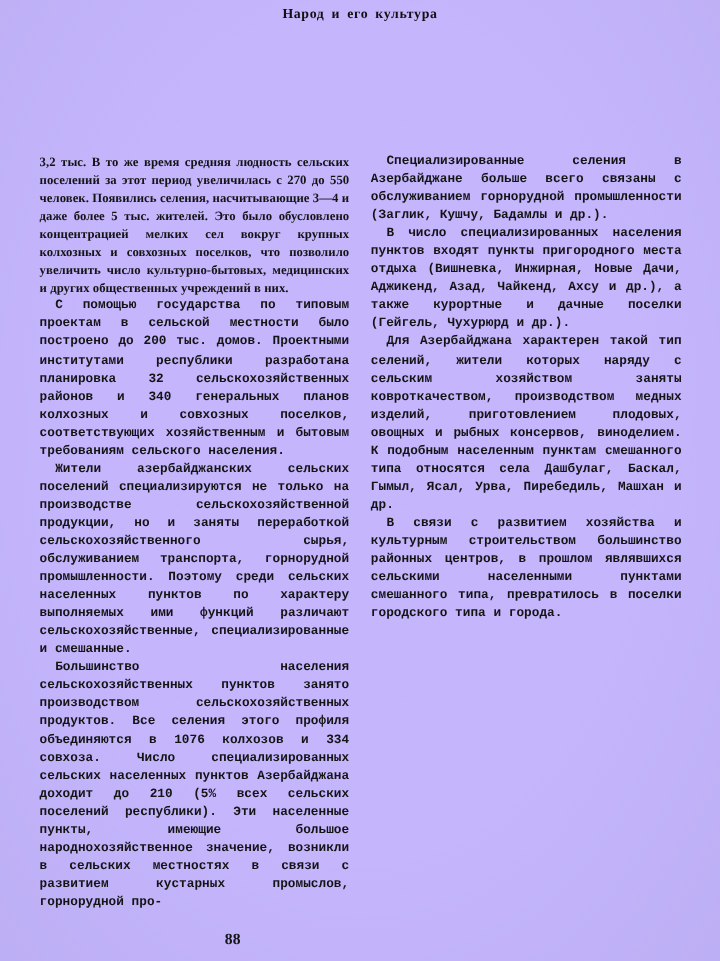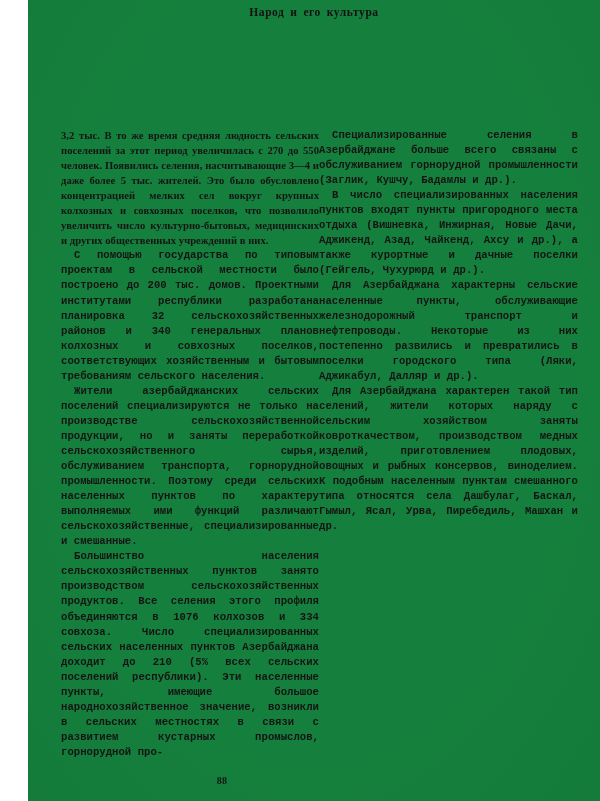--- a/index.html
+++ b/index.html
@@ -15,22 +15,21 @@
     overflow: hidden;
     font-family: "Liberation Serif", "DejaVu Serif", serif;
     color: #141414;
     -webkit-font-smoothing: antialiased;
   }
 
   
   #page {
     position: absolute;
     inset: 0;
-    background: #15803d;
-    margin-left: 28px;
+    background: #c4b5fd;
   }
 
   
   #page::before {
     content: "";
     position: absolute;
     inset: 0;
     background:
       radial-gradient(ellipse at 50% 45%, rgba(255,255,255,0) 55%, rgba(0,0,0,0.035) 100%);
     pointer-events: none;
@@ -50,20 +49,22 @@
     color: #111;
   }
 
   
   .columns {
     position: absolute;
     top: 128px;
     left: 33px;
     width: 535px;
     display: flex;
+    gap: 18px;
+    justify-content: flex-end;
   }
   .col {
     width: 258px;
     font-size: 10.6px;
     line-height: 15.05px;
     text-align: justify;
     text-justify: inter-word;
     hyphens: manual;
     font-weight: 700;
     letter-spacing: 0.03px;
@@ -83,21 +84,21 @@
     text-align-last: left;
   }
 
   
   .folio {
     position: absolute;
     top: 775px;
     left: 176px;
     width: 36px;
     text-align: center;
-    font-size: 10px;
+    font-size: 13px;
     font-weight: 700;
     letter-spacing: 0.3px;
   }
 
   
   .speckle {
     position: absolute;
     inset: 0;
     pointer-events: none;
     opacity: .5;
@@ -121,22 +122,22 @@
     <div class="col left">
       <p>3,2 тыс. В то же время средняя людность сельских поселений за этот период увеличилась с 270 до 550 человек. Появились селения, насчитывающие 3—4 и даже более 5 тыс. жителей. Это было обусловлено концентрацией мелких сел вокруг крупных колхозных и совхозных поселков, что позволило увеличить число культурно-бытовых, медицинских и других общественных учреждений в них.</p>
       <p class="ind">С помощью государства по типовым проектам в сельской местности было построено до 200 тыс. домов. Проектными институтами республики разработана планировка 32 сельскохозяйственных районов и 340 генеральных планов колхозных и совхозных поселков, соответствующих хозяйственным и бытовым требованиям сельского населения.</p>
       <p class="ind">Жители азербайджанских сельских поселений специализируются не только на производстве сельскохозяйственной продукции, но и заняты переработкой сельскохозяйственного сырья, обслуживанием транспорта, горнорудной промышленности. Поэтому среди сельских населенных пунктов по характеру выполняемых ими функций различают сельскохозяйственные, специализированные и смешанные.</p>
       <p class="ind">Большинство населения сельскохозяйственных пунктов занято производством сельскохозяйственных продуктов. Все селения этого профиля объединяются в 1076 колхозов и 334 совхоза. Число специализированных сельских населенных пунктов Азербайджана доходит до 210 (5% всех сельских поселений республики). Эти населенные пункты, имеющие большое народнохозяйственное значение, возникли в сельских местностях в связи с развитием кустарных промыслов, горнорудной про-</p>
     </div>
 
     <div class="col right">
       <p class="ind">Специализированные селения в Азербайджане больше всего связаны с обслуживанием горнорудной промышленности (Заглик, Кушчу, Бадамлы и др.).</p>
       <p class="ind">В число специализированных населения пунктов входят пункты пригородного места отдыха (Вишневка, Инжирная, Новые Дачи, Аджикенд, Азад, Чайкенд, Ахсу и др.), а также курортные и дачные поселки (Гейгель, Чухурюрд и др.).</p>
-      <p class="ind">Для Азербайджана характерны сельские населенные пункты, обслуживающие железнодорожный транспорт и нефтепроводы. Некоторые из них постепенно развились и превратились в поселки городского типа (Ляки, Аджикабул, Далляр и др.).</p>
       <p class="ind">Для Азербайджана характерен такой тип селений, жители которых наряду с сельским хозяйством заняты ковроткачеством, производством медных изделий, приготовлением плодовых, овощных и рыбных консервов, виноделием. К подобным населенным пунктам смешанного типа относятся села Дашбулаг, Баскал, Гымыл, Ясал, Урва, Пиребедиль, Машхан и др.</p>
+      <p class="ind">В связи с развитием хозяйства и культурным строительством большинство районных центров, в прошлом являвшихся сельскими населенными пунктами смешанного типа, превратилось в поселки городского типа и города.</p>
     </div>
 
   </div>
 
   <div class="folio">88</div>
 
   <div class="speckle"></div>
 </div>
 
 </body></html>

